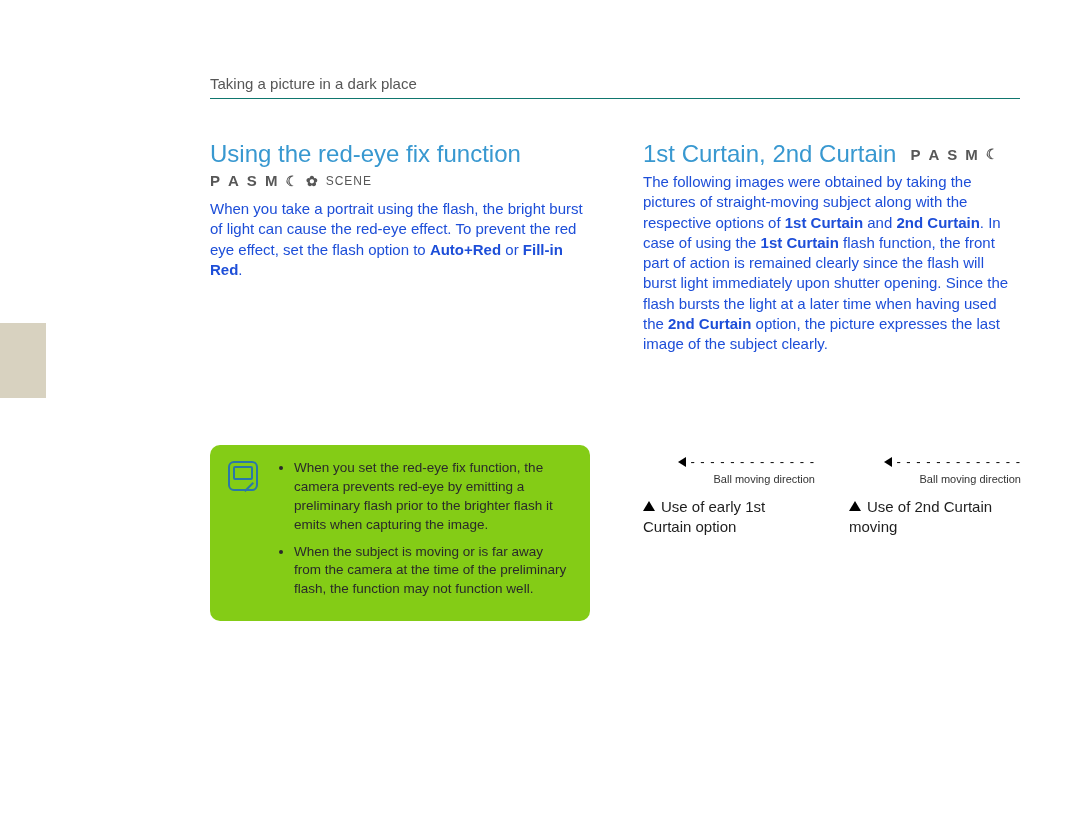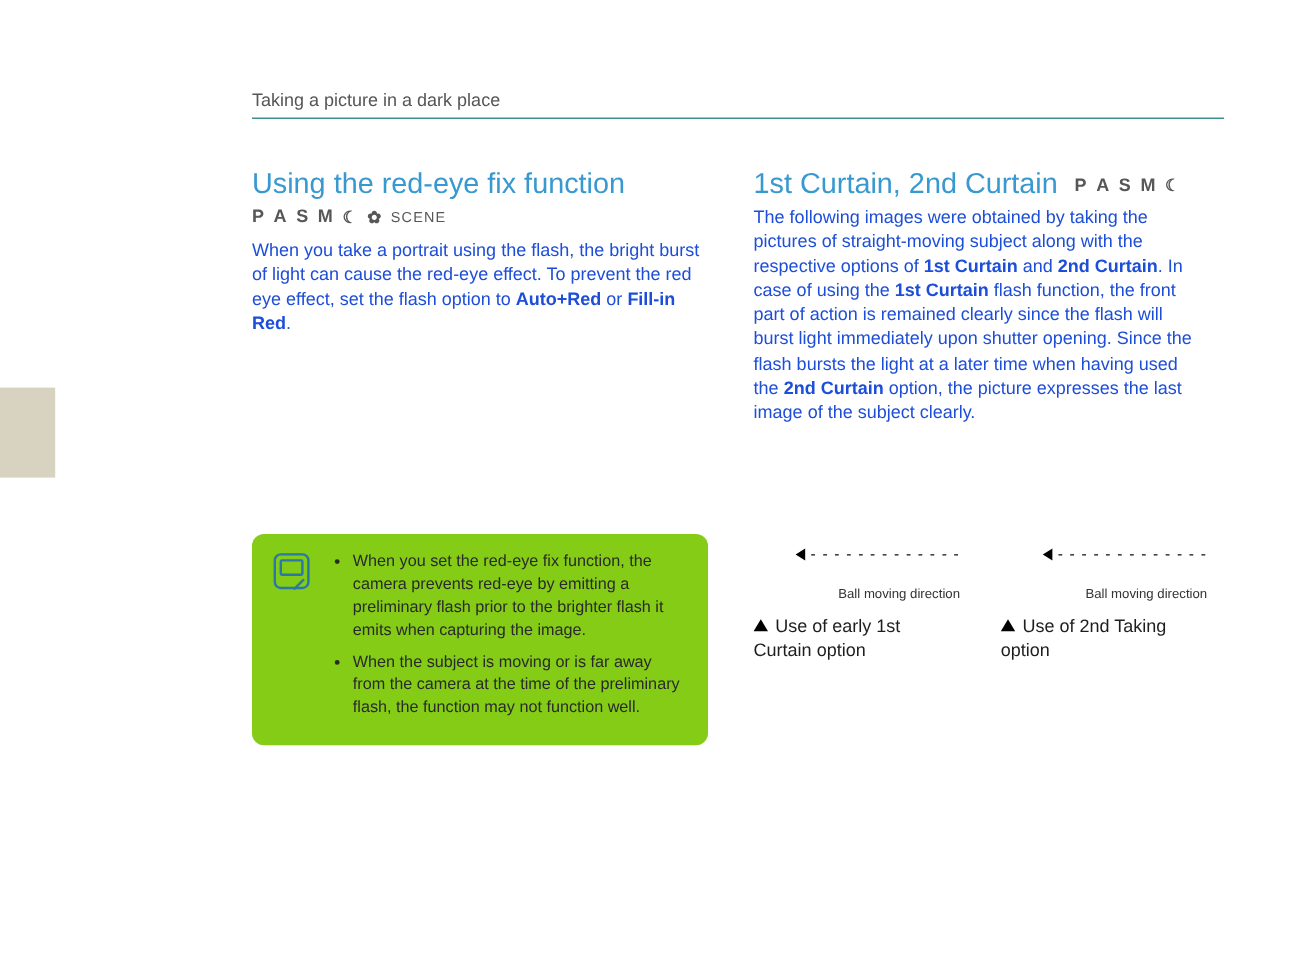--- a/index.html
+++ b/index.html
@@ -50,21 +50,21 @@
     color: #9d9d9d;
     font-weight: 300;
     letter-spacing: -2px;
   }
   .content {
     position: absolute;
     top: 140px;
     left: 210px;
     right: 60px;
     display: flex;
-    gap: 40px;
+    gap: 55px;
   }
   .col {
     width: 378px;
   }
   h2.sec-title {
     margin: 0 0 4px 0;
     font-size: 24px;
     font-weight: 400;
     color: #3898d0;
   }
@@ -165,21 +165,21 @@
     width: 0; height: 0;
     border-right: 8px solid #000;
     border-top: 5px solid transparent;
     border-bottom: 5px solid transparent;
   }
   .fig .dashes {
     letter-spacing: 1px;
     color: #000;
     font-size: 13px;
   }
-  .fig-label { margin-top: 20px; font-size: 11px; color: #333;}
+  .fig-label { margin-top: 4px; font-size: 11px; color: #333;}
   .caption-row {
     margin-top: 12px;
     text-align: left;
     font-size: 15px;
     color: #1e1e1e;
     line-height: 1.3;
   }
   .caption-row .tri {
     display: inline-block;
     width: 0; height: 0;
@@ -258,20 +258,20 @@
             <span class="tri"></span><span>Use of early 1st Curtain option</span>
           </div>
         </div>
         <div class="fig">
           <div class="dashline">
             <div class="arrow-left"></div>
             <span class="dashes">- - - - - - - - - - - - -</span>
           </div>
           <div class="fig-label">Ball moving direction</div>
           <div class="caption-row">
-            <span class="tri"></span><span>Use of 2nd Taking option</span>
+            <span class="tri"></span><span>Use of 2nd Curtain moving</span>
           </div>
         </div>
       </div>
     </div>
 
   </div>
 </div>
 
 </body></html>

